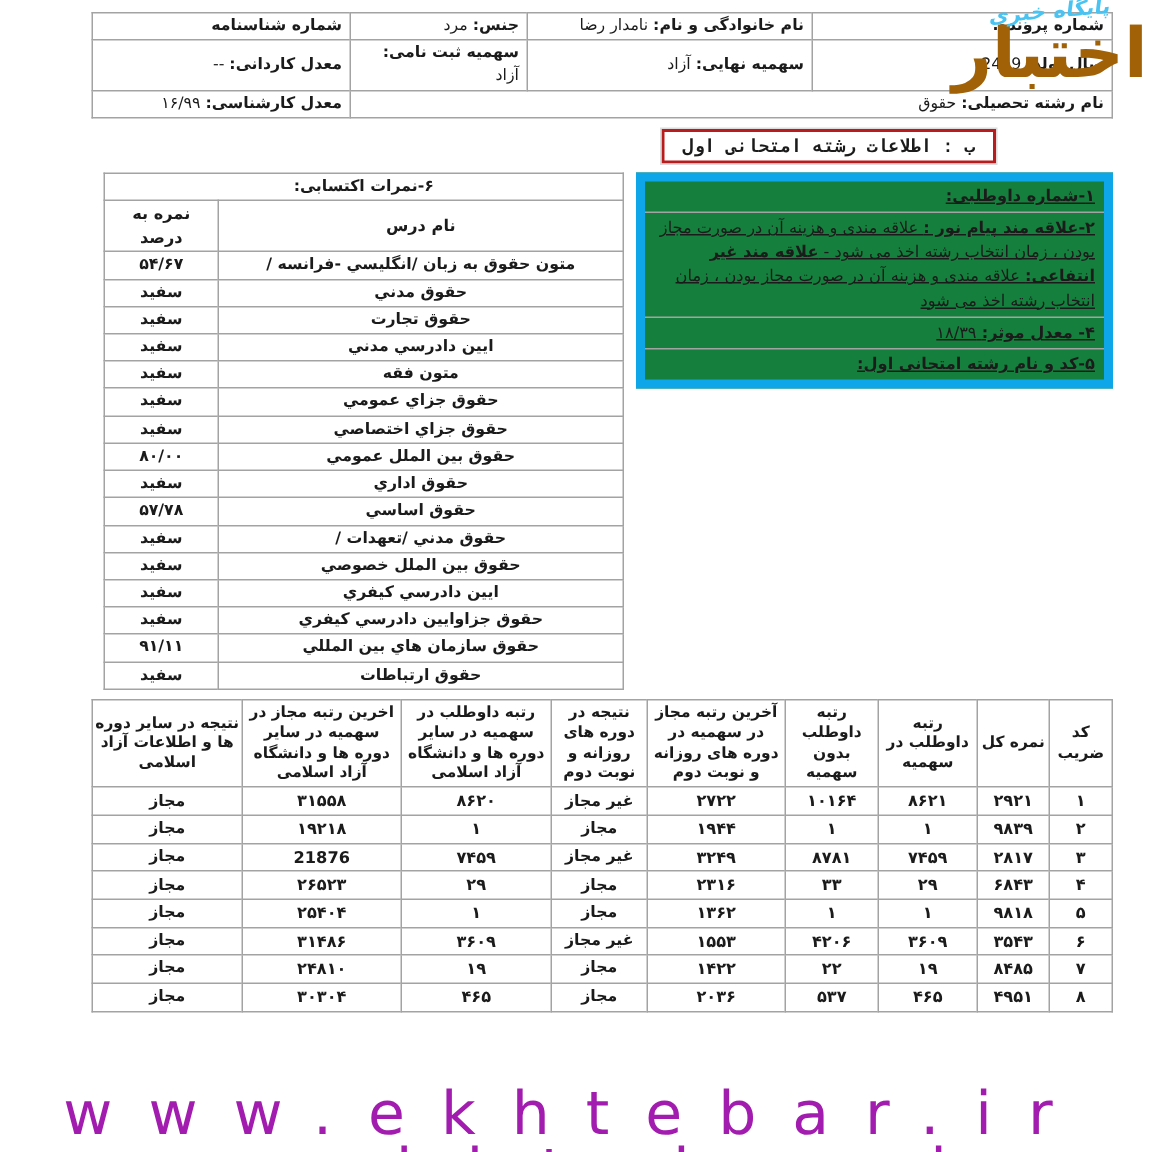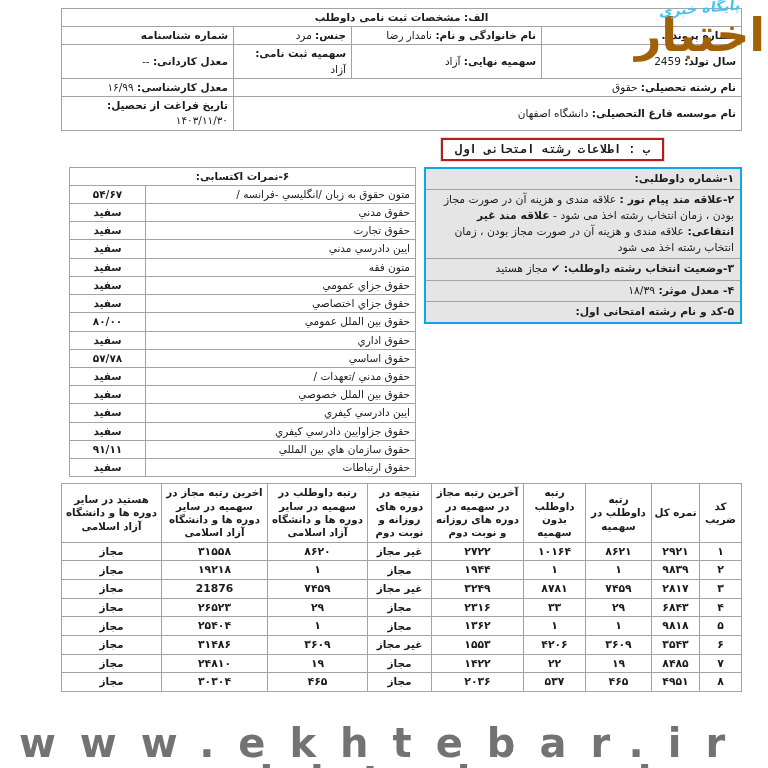--- a/index.html
+++ b/index.html
@@ -25,47 +25,47 @@
 
   
   .section-b {
     display:inline-block; margin:7px 78px 6px 0;
     border:2px solid #b91c1c; outline:1px solid #dcdcdc;
     padding:2px 12px; font-size:12px; font-weight:700; background:#fff;font-family:Liberation Mono, monospace;
   }
 
   
   .cols { display:flex; flex-direction:row; align-items:flex-start; width:680px; gap:8px; }
-  .info-box { width:318px; border:2px solid #0ea5e9; background:#e5e5e5; }
+  .info-box { width:318px; border:6px solid #0ea5e9; background:#15803d;text-decoration:underline; }
   .info-box .item { border-bottom:1px solid #a3a3a3; padding:2px 6px; font-size:10.8px; line-height:1.5; }
   .info-box .item:last-child { border-bottom:none; }
   .info-box .item b { font-weight:700; }
   .info-box .item .plain { font-weight:400; }
   .info-box .code-line { font-weight:400; text-align:right; padding-right:8px; }
   .chk { font-weight:700; }
 
   table.scores { width:346px; }
   table.scores td { text-align:center; }
-  table.scores td.course { font-weight:400;text-align:right; }
+  table.scores td.course { font-weight:700; }
   table.scores td.score { font-weight:700; }
   table.scores .hdr td { font-weight:700; font-size:10.8px; }
 
   table.t7 td { text-align:center; padding:1px 2px; font-weight:700; }
   table.t7 .hdr td { font-size:10.3px; line-height:1.3; padding:2px 1px; }
   table.t7 td.num { font-size:10.8px; }
 
   
   .logo { position:absolute; top:0; left:auto; right:2px; width:132px; text-align:center; z-index:5; pointer-events:none; }
   .logo-top { font-size:14px; font-weight:700; color:#49c3f1; transform:skewX(-12deg) rotate(-5deg); }
   .logo-main { font-size:46px; font-weight:900; color:#a16207; line-height:1.0; margin-top:-4px; letter-spacing:-2px; }
 
   
   .wm {
     position:absolute; left:0; width:768px; direction:ltr;
-    color:#737373; font-weight:700; font-size:40px;
+    color:#a21caf; font-weight:400; font-size:40px;
     white-space:nowrap; text-align:center; letter-spacing:24px;
     z-index:6; pointer-events:none;
   }
   .wm1 { bottom:2px; }
   .wm2 { bottom:-36px; margin-left:-30px; }
 </style>
 </head>
 <body>
 
 <div class="page">
@@ -79,82 +79,74 @@
 
     
     <table class="t info">
       <colgroup>
           <col style="width:200px">
           <col style="width:190px">
           <col style="width:118px">
           <col style="width:172px">
         </colgroup>
       <tbody>
-        <tr>
-          <td colspan="4" class="th-title">الف: مشخصات ثبت نامی داوطلب</td>
-        </tr>
         <tr>
           <td><b>شماره پرونده.</b></td>
           <td><b>نام خانوادگی و نام:</b> <span class="val">نامدار رضا</span></td>
           <td><b>جنس:</b> <span class="val">مرد</span></td>
           <td><b>شماره شناسنامه</b></td>
         </tr>
         <tr>
           <td><b>سال تولد:</b> <span class="val">2459</span></td>
           <td><b>سهمیه نهایی:</b> <span class="val">آزاد</span></td>
           <td><b>سهمیه ثبت نامی:</b> <span class="val">آزاد</span></td>
           <td><b>معدل کاردانی:</b> <span class="val">--</span></td>
         </tr>
         <tr>
           <td colspan="3"><b>نام رشته تحصیلی:</b> <span class="val">حقوق</span></td>
           <td><b>معدل کارشناسی:</b> <span class="val">۱۶/۹۹</span></td>
         </tr>
-        <tr>
-          <td colspan="3"><b>نام موسسه فارغ التحصیلی:</b> <span class="val">دانشگاه اصفهان</span></td>
-          <td><b>تاریخ فراغت از تحصیل:</b> <span class="val">۱۴۰۳/۱۱/۳۰</span></td>
-        </tr>
       </tbody>
     </table>
 
     
     <div class="section-b">
       <span>ب : اطلاعات رشته امتحانی اول</span>
     </div>
 
     
     <div class="cols">
 
       <div class="info-box">
         <div class="item">
           <b>۱-شماره داوطلبی:</b>
         </div>
         <div class="item">
           <b>۲-علاقه مند پیام نور :</b><span class="plain"> علاقه مندی و هزینه آن در صورت مجاز بودن ، زمان انتخاب رشته اخذ می شود - </span><b>علاقه مند غیر انتفاعی:</b><span class="plain"> علاقه مندی و هزینه آن در صورت مجاز بودن ، زمان انتخاب رشته اخذ می شود</span>
         </div>
         <div class="item">
-          <b>۳-وضعیت انتخاب رشته داوطلب:</b>
-          <span class="chk">✔</span>
-          <span class="plain">مجاز هستید</span>
-        </div>
-        <div class="item">
           <b>۴- معدل موثر:</b> <span class="plain">۱۸/۳۹</span>
         </div>
         <div class="item">
           <b>۵-کد و نام رشته امتحانی اول:</b>
         </div>
       </div>
 
       <table class="t scores">
         <colgroup>
             <col style="width:270px">
             <col style="width:76px">
           </colgroup>
         <tbody>
           <tr>
             <td colspan="2" class="sec-title">۶-نمرات اکتسابی:</td>
+          </tr>
+          <tr class="hdr">
+            <td>نام درس</td>
+            <td>نمره به درصد</td>
           </tr>
           <tr>
               <td class="course">متون حقوق به زبان /انگلیسي -فرانسه /</td>
               <td class="score">۵۴/۶۷</td>
             </tr>
             <tr>
               <td class="course">حقوق مدني</td>
               <td class="score">سفید</td>
             </tr>
             <tr>
@@ -234,21 +226,21 @@
       <tbody>
         <tr class="hdr">
           <td>کد ضریب</td>
           <td>نمره کل</td>
           <td>رتبه داوطلب در سهمیه</td>
           <td>رتبه داوطلب بدون سهمیه</td>
           <td>آخرین رتبه مجاز در سهمیه در دوره های روزانه و نوبت دوم</td>
           <td>نتیجه در دوره های روزانه و نوبت دوم</td>
           <td>رتبه داوطلب در سهمیه در سایر دوره ها و دانشگاه آزاد اسلامی</td>
           <td>اخرین رتبه مجاز در سهمیه در سایر دوره ها و دانشگاه آزاد اسلامی</td>
-          <td>هستید در سایر دوره ها و دانشگاه آزاد اسلامی</td>
+          <td>نتیجه در سایر دوره ها و اطلاعات آزاد اسلامی</td>
         </tr>
         <tr>
             <td class="num">۱</td>
             <td class="num">۲۹۲۱</td>
             <td class="num">۸۶۲۱</td>
             <td class="num">۱۰۱۶۴</td>
             <td class="num">۲۷۲۲</td>
             <td>غیر مجاز</td>
             <td class="num">۸۶۲۰</td>
             <td class="num">۳۱۵۵۸</td>

